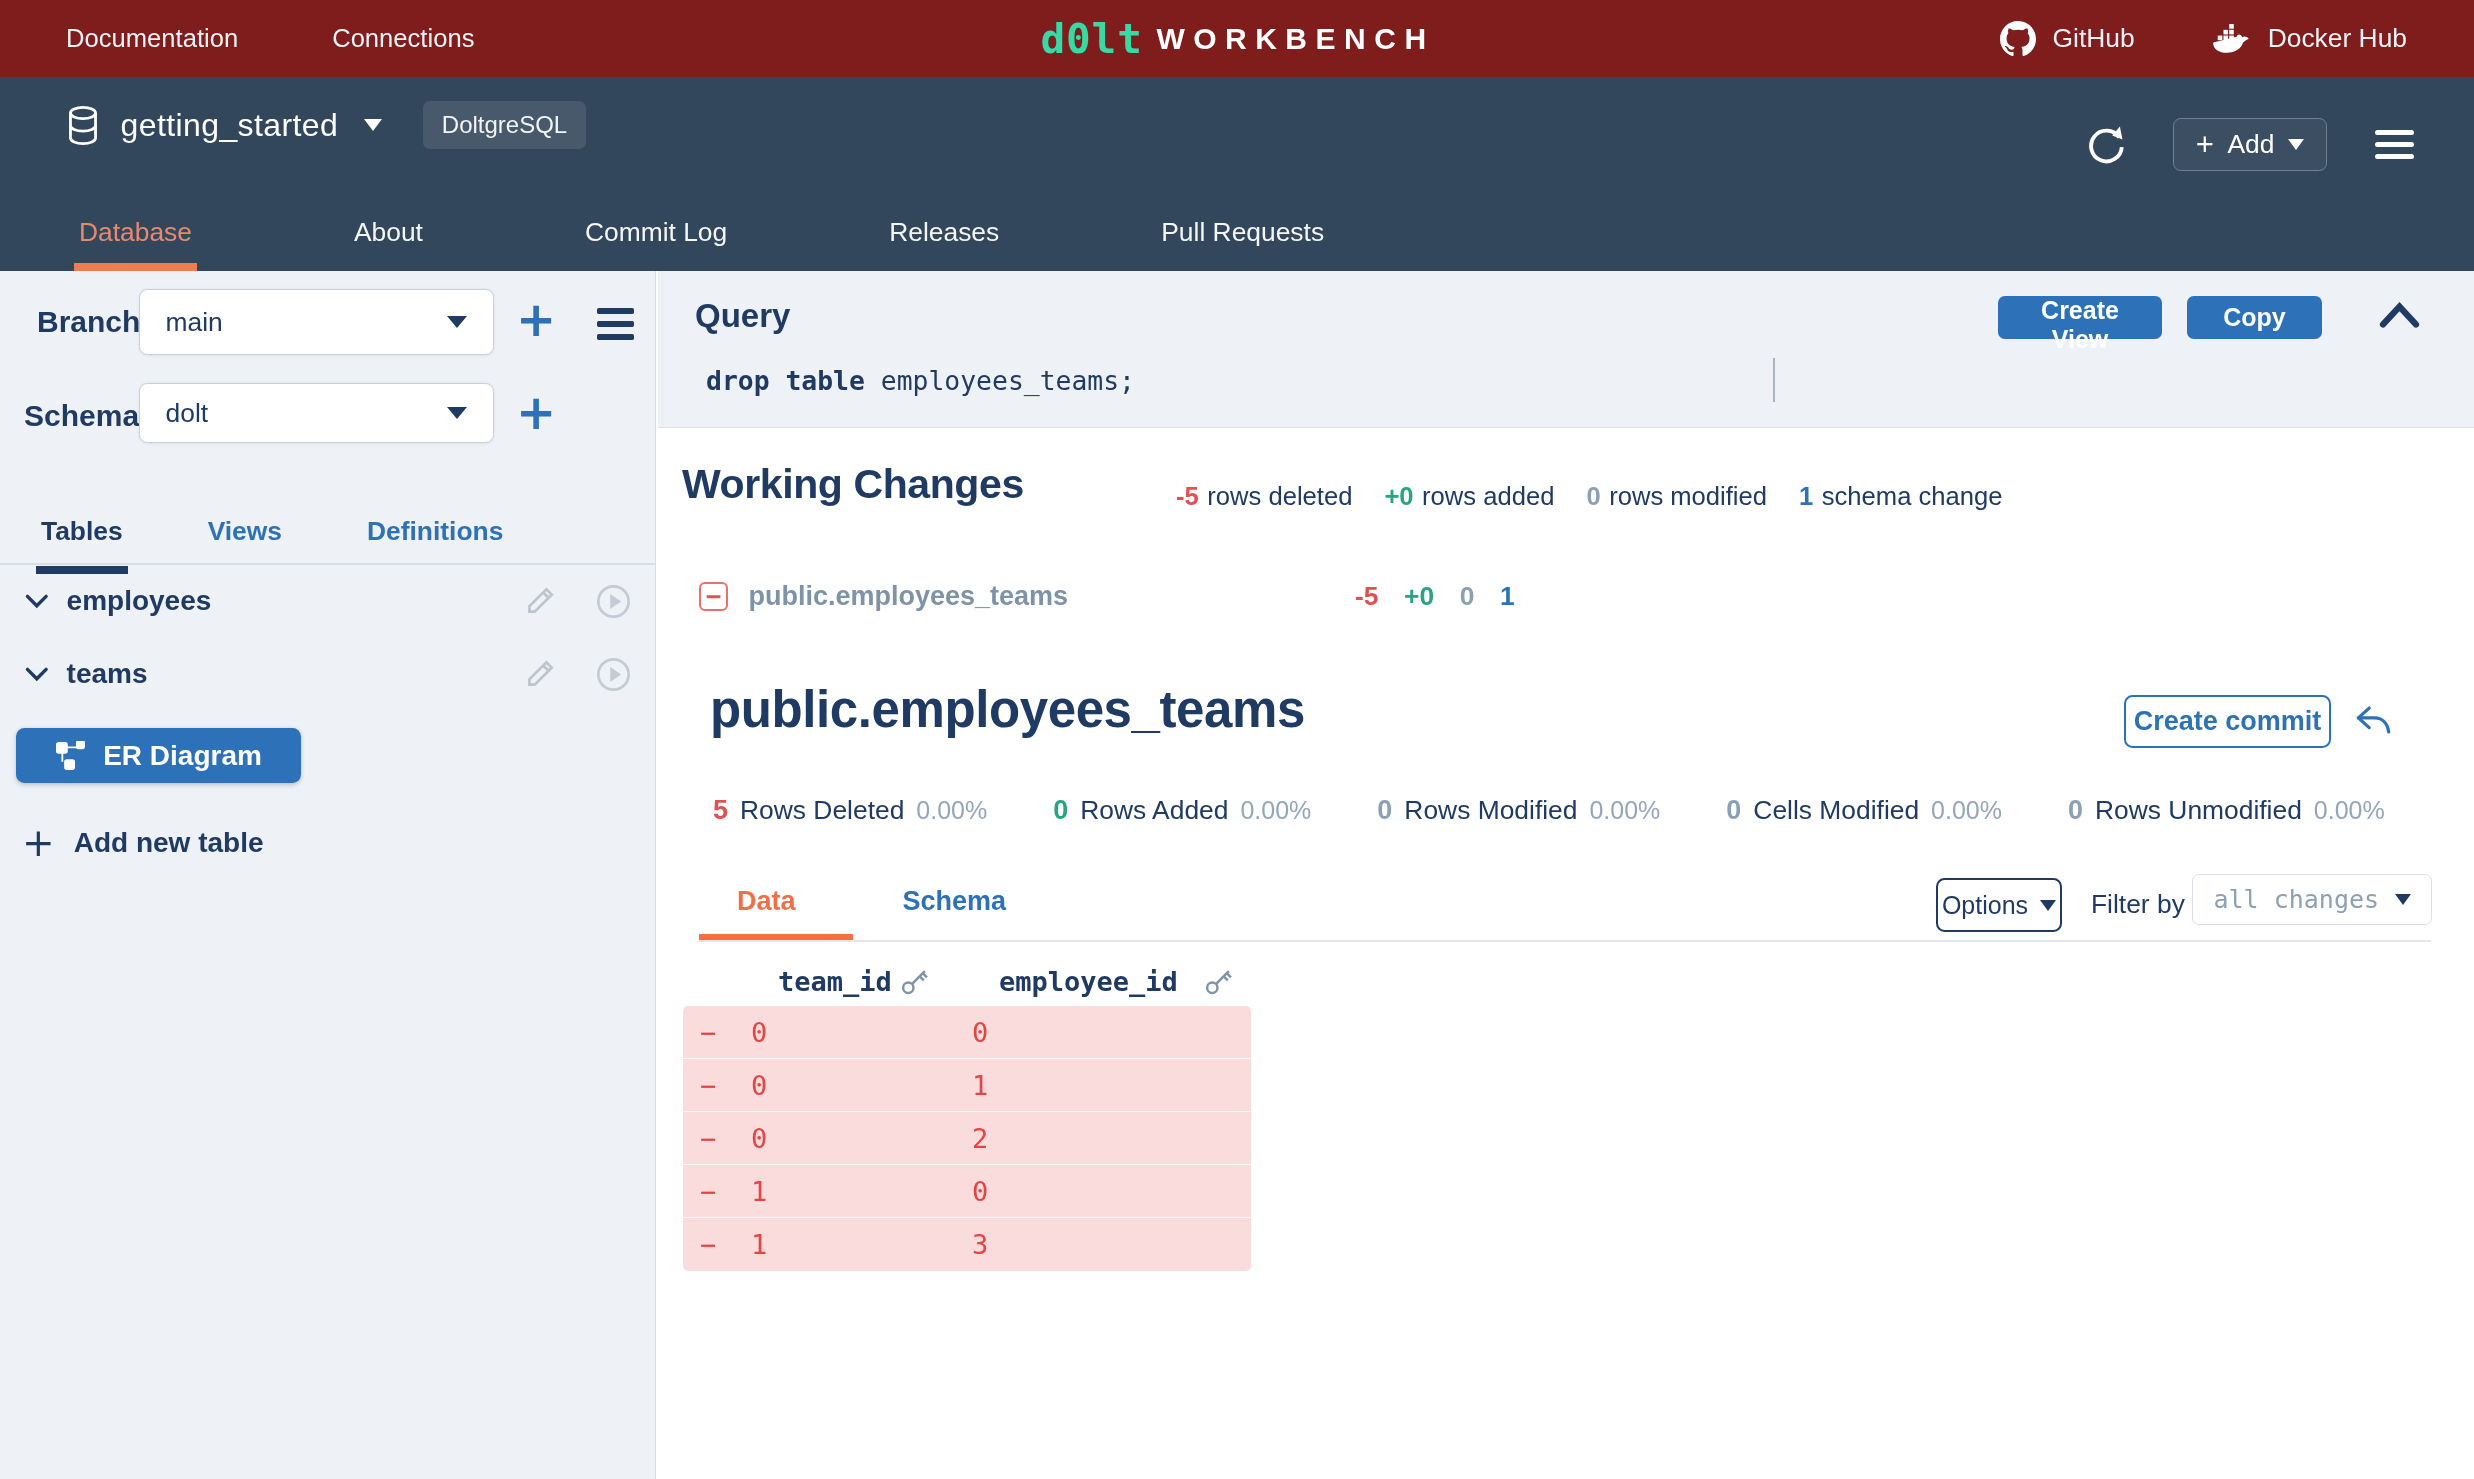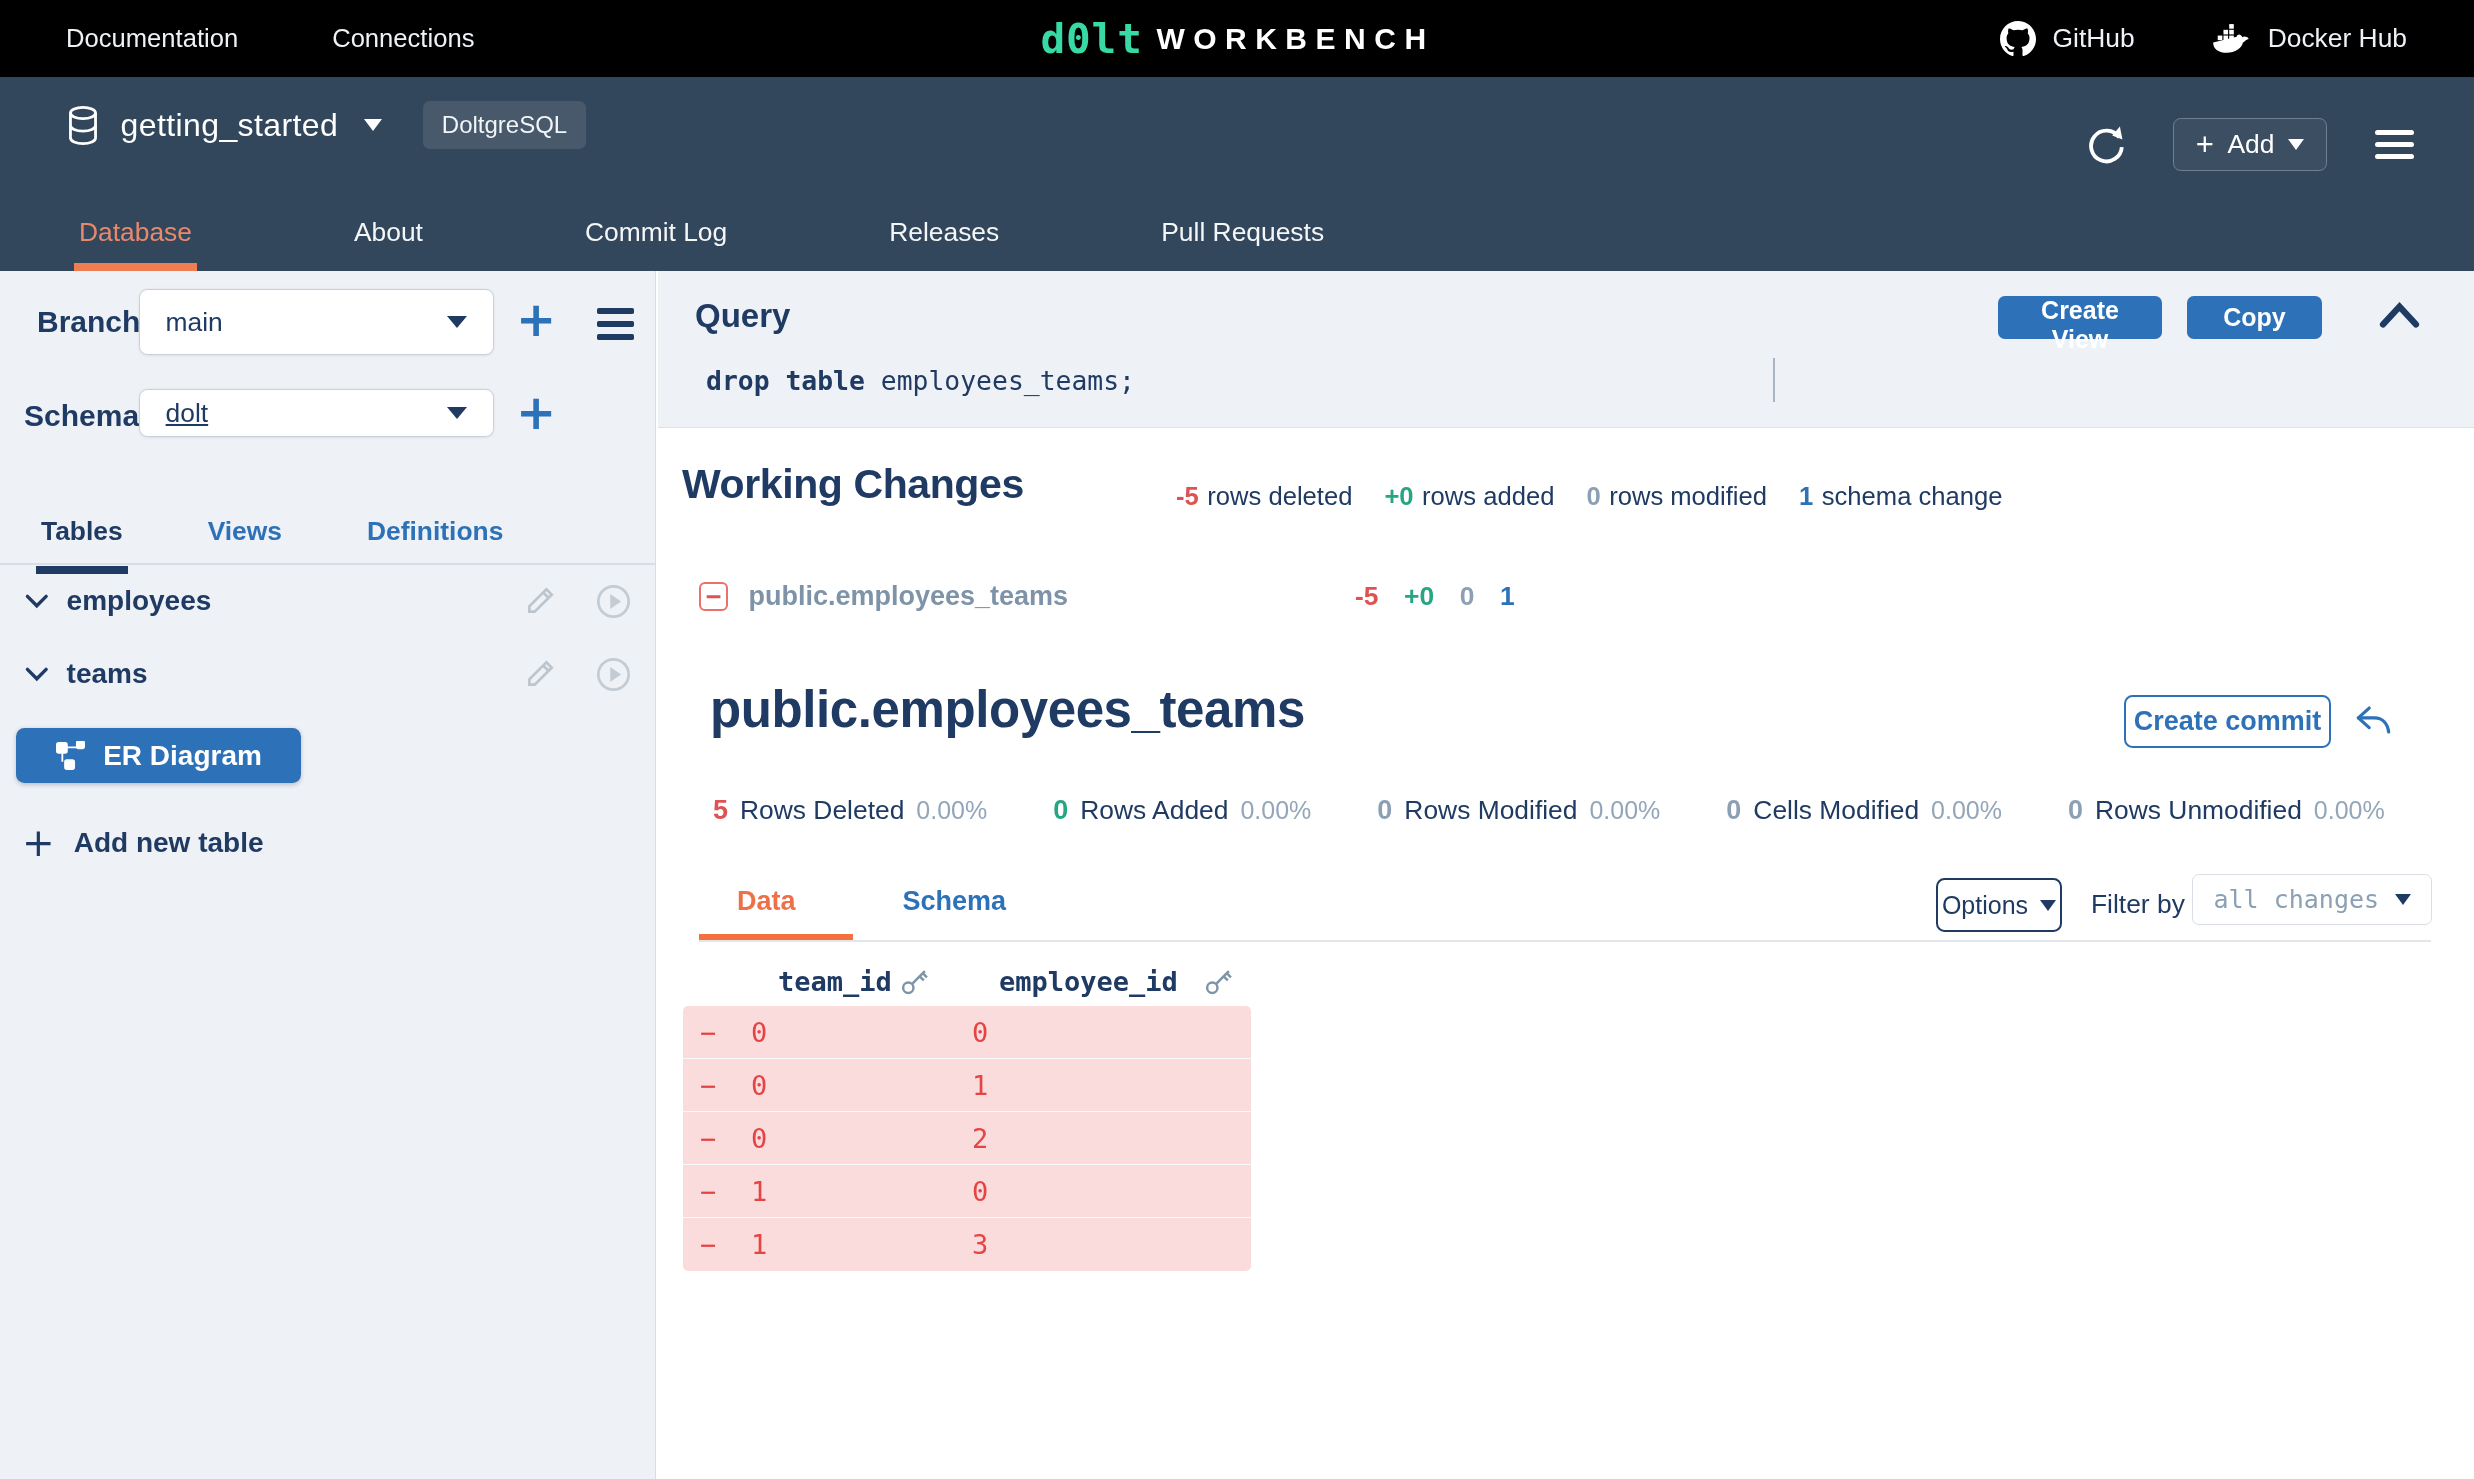--- a/index.html
+++ b/index.html
@@ -1,21 +1,21 @@
 <!DOCTYPE html>
 <html style="font-size:13.6px"><head>
 <meta charset="utf-8">
 <style>
   * { box-sizing: border-box; margin: 0; padding: 0; }
   html,body { width: 2475px; height: 1479px; }
   body { font-family: "Liberation Sans", sans-serif; background:#fff; }
   .app { position: relative; width: 2475px; height: 1479px; overflow: hidden; background:#fff; }
 
   
-  .topbar { position:absolute; top:0; left:0; width:100%; height:77px; background:#000000;
+  .topbar { position:absolute; top:0; left:0; width:100%; height:77px; background:#7f1d1d;
             display:flex; align-items:center; z-index:30; }
   .topnav { display:flex; gap:94px; margin-left:66px; }
   .topnav a { color:#eef2f6; font-size:25.6px; text-decoration:none; }
   .logo { position:absolute; left:50%; top:50%; transform:translate(-50%,-50%);
           display:flex; align-items:center; gap:13.6px; }
   .logo-dolt { font-family:"DejaVu Sans Mono", monospace; font-weight:bold; font-size:41px;
                color:#38d9a5; letter-spacing:0.9px; line-height:1; }
   .logo-wb { color:#ffffff; font-weight:bold; font-size:30px; letter-spacing:8.5px; line-height:1; }
   .toplinks { margin-left:auto; margin-right:68px; display:flex; align-items:center; gap:77px; }
   .toplink { display:flex; align-items:center; gap:17px; color:#eef2f6; font-size:26.4px; }
@@ -226,21 +226,21 @@
       <span class="caret-navy"></span>
     </div>
     <span class="plus-blue" style="left:516px; top:24px;">+</span>
     <div class="burger-navy" style="left:597px; top:37px;">
         <span></span>
         <span></span>
         <span></span>
       </div>
 
     <span class="side-label" style="left:24px; top:128px;">Schema</span>
-    <div class="select" style="left:139px; top:118px; width:355px; height:48px;text-decoration:underline;">
+    <div class="select" style="left:139px; top:112px; width:355px; height:60px;">
       <span>dolt</span>
       <span class="caret-navy"></span>
     </div>
     <span class="plus-blue" style="left:516px; top:117px;">+</span>
 
     <div class="side-tabs">
       <span class="stab active">Tables</span>
       <span class="stab">Views</span>
       <span class="stab">Definitions</span>
     </div>

